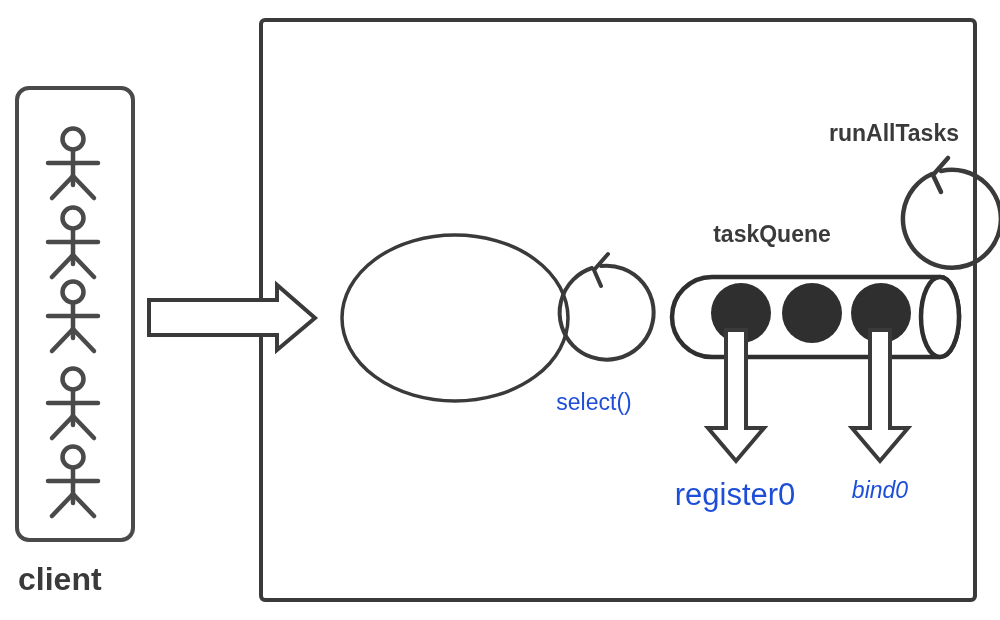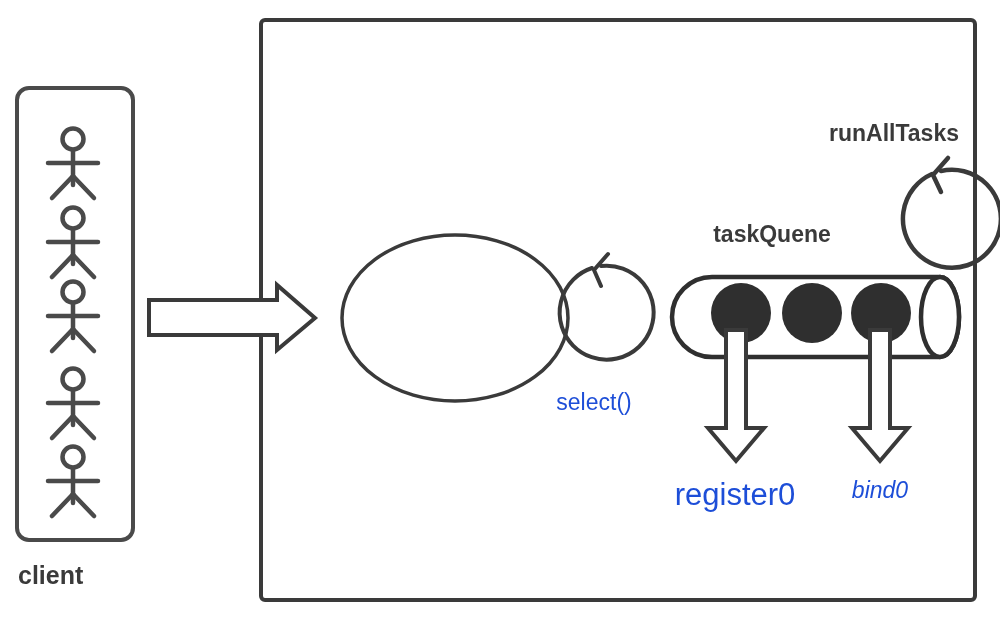--- a/index.html
+++ b/index.html
@@ -76,21 +76,21 @@
   #label-bind0 {
     left: 880px;
     top: 477px;
     transform: translateX(-50%);
     font-size: 23px;
     font-style: italic;
   }
   #label-client {
     left: 18px;
     top: 561px;
-    font-size: 25px;
+    font-size: 32px;
   }
   #watermark {
     position: absolute;
     left: 806px;
     top: 550px;
     display: flex;
     align-items: center;
     gap: 7px;
     color: #d2d2d2;
   }

